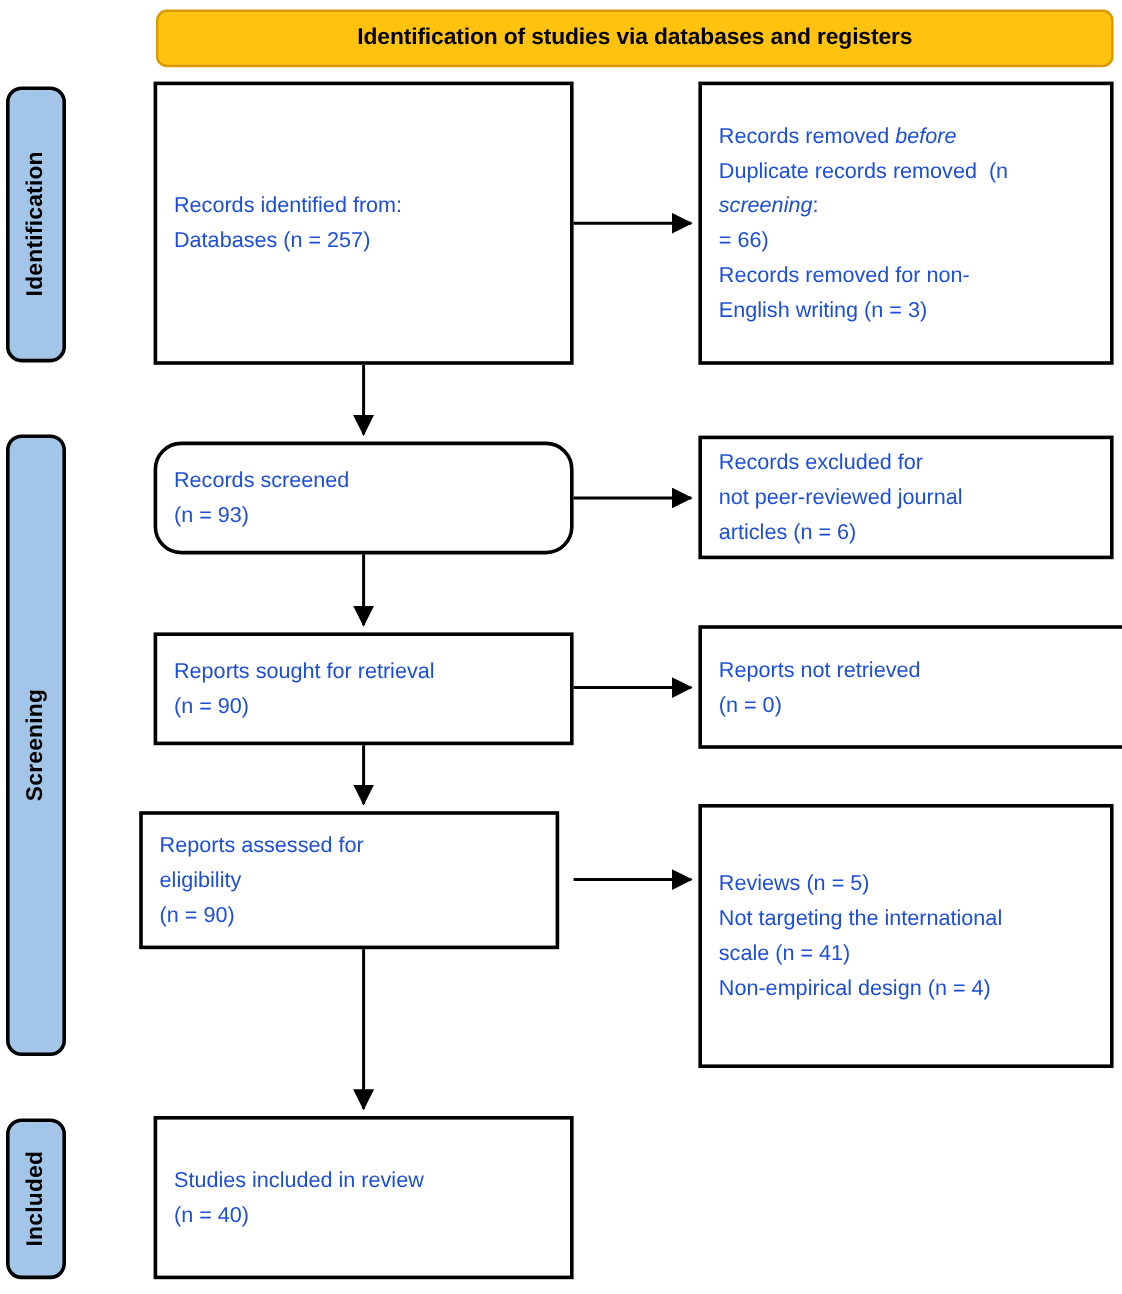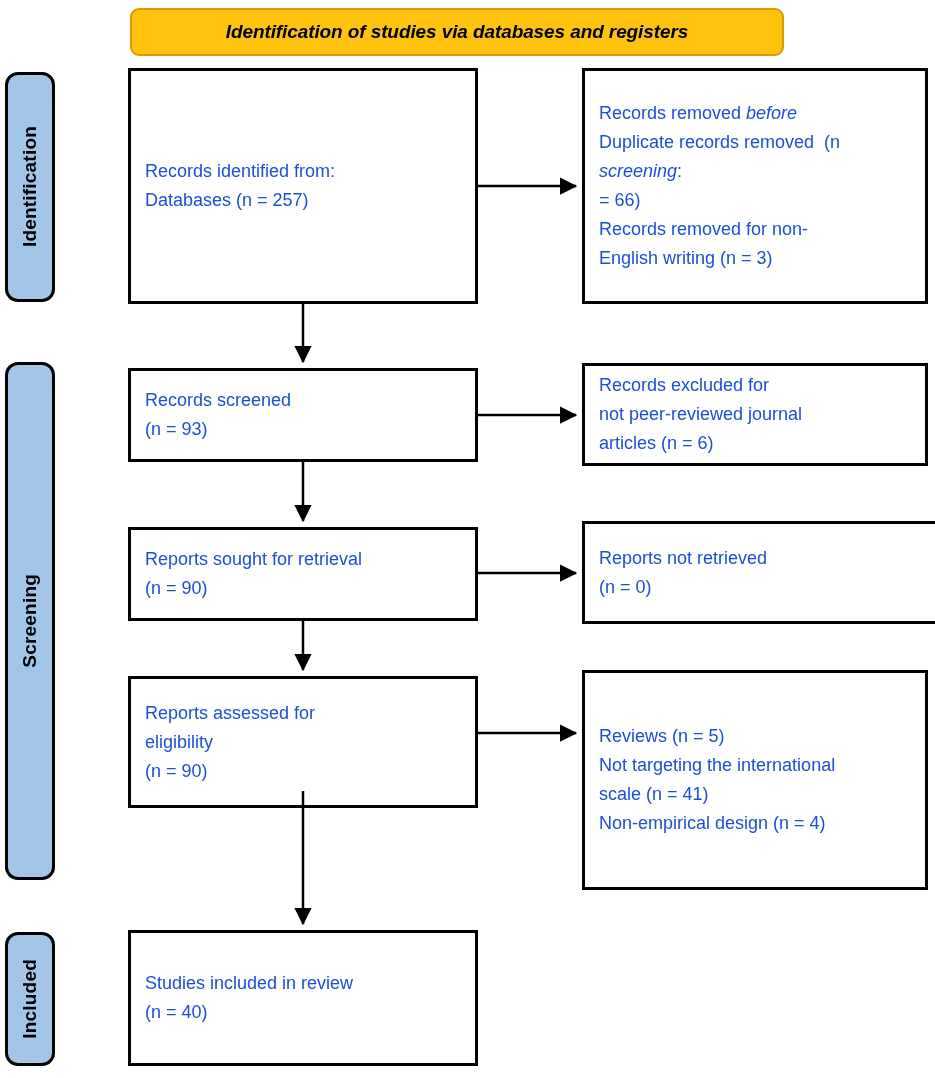--- a/index.html
+++ b/index.html
@@ -16,30 +16,29 @@
     height: 1078px;
     background: #ffffff;
     overflow: hidden;
   }
 
   
   .phase-header {
     position: absolute;
     left: 130px;
     top: 8px;
-    width: 654px;
+    width: 798px;
     height: 48px;
     background: #FFC20E;
     border: 2px solid #D99A00;
     border-radius: 9px;
     display: flex;
     align-items: center;
     justify-content: center;
     box-sizing: border-box;
-    font-style: italic;
   }
   .phase-header-text {
     font-size: 19px;
     font-weight: bold;
     color: #000000;
     letter-spacing: -0.1px;
   }
 
   
   .stage-rail {
@@ -79,23 +78,23 @@
   .flow-box .line {
     font-size: 18px;
     line-height: 29px;
     color: #1d4ed8;
     white-space: pre-wrap;
   }
   .flow-box .line.italic-mix i { font-style: italic; }
 
   
   #box-identified   { left: 128px; top: 68px;  width: 350px; height: 236px; }
-  #box-screened     { left: 128px; top: 368px; width: 350px; height: 94px;  }
+  #box-screened     { left: 128px; top: 368px; width: 350px; height: 94px; border-radius: 23px;  }
   #box-sought       { left: 128px; top: 527px; width: 350px; height: 94px;  }
-  #box-assessed     { left: 128px; top: 676px; width: 350px; height: 132px; }
+  #box-assessed     { left: 116px; top: 676px; width: 350px; height: 115px; }
   #box-included     { left: 128px; top: 930px; width: 350px; height: 136px; }
 
   
   #box-removed      { left: 582px; top: 68px;  width: 346px; height: 236px; }
   #box-excluded-1   { left: 582px; top: 363px; width: 346px; height: 103px; }
   #box-notretrieved { left: 582px; top: 521px; width: 358px; height: 103px; }
   #box-excluded-2   { left: 582px; top: 670px; width: 346px; height: 220px; }
 
   
   .conn {

